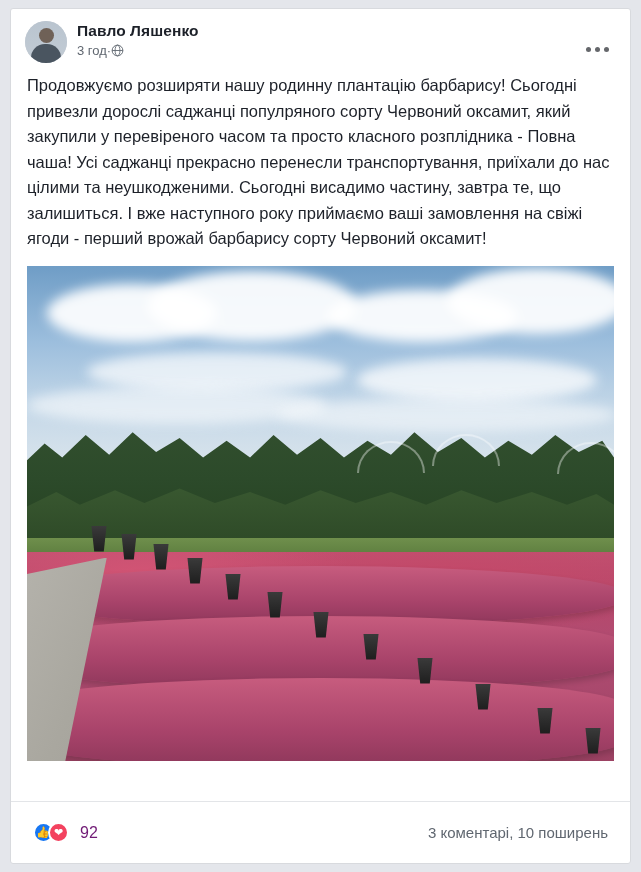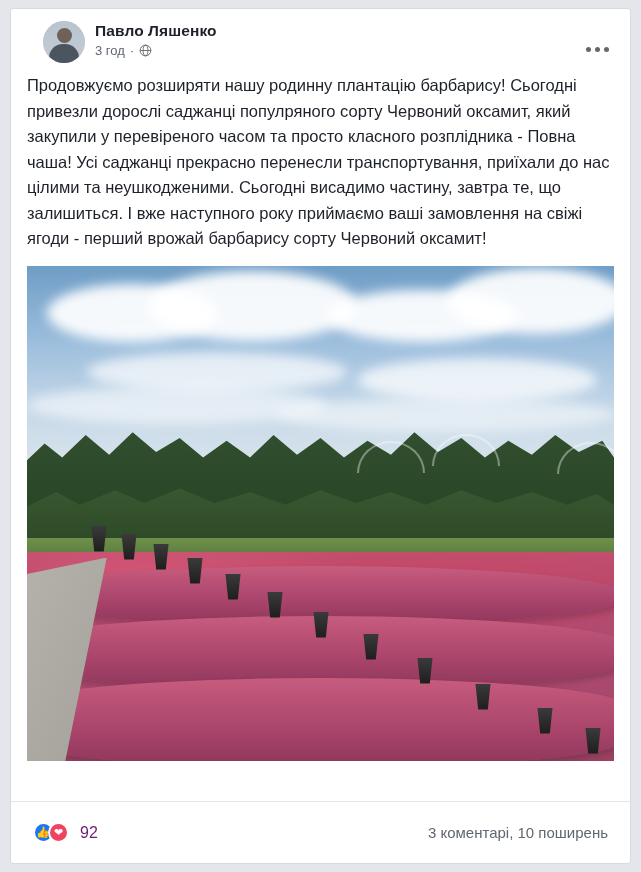--- a/index.html
+++ b/index.html
@@ -24,21 +24,21 @@
     background: #ffffff;
     border: 1px solid #d8dade;
     border-radius: 3px;
     box-sizing: border-box;
     overflow: hidden;
   }
   
   .post-header {
     display: flex;
     align-items: flex-start;
-    padding: 12px 14px 0 32px;
+    padding: 12px 14px 0 14px;
     position: relative;
   }
   .avatar {
     width: 42px;
     height: 42px;
     border-radius: 50%;
     overflow: hidden;
     flex: 0 0 auto;
     background: #cfd3da;
     position: relative;
@@ -77,21 +77,20 @@
   }
   .author-name {
     font-size: 15.5px;
     font-weight: bold;
     color: #1d2129;
     letter-spacing: 0.1px;
   }
   .meta-row {
     display: flex;
     align-items: center;
-    gap: 5px;
     font-size: 13px;
     color: #606770;
   }
   .meta-sep { color: #606770; }
   .globe-icon {
     width: 13px;
     height: 13px;
     display: inline-block;
     position: relative;
   }

